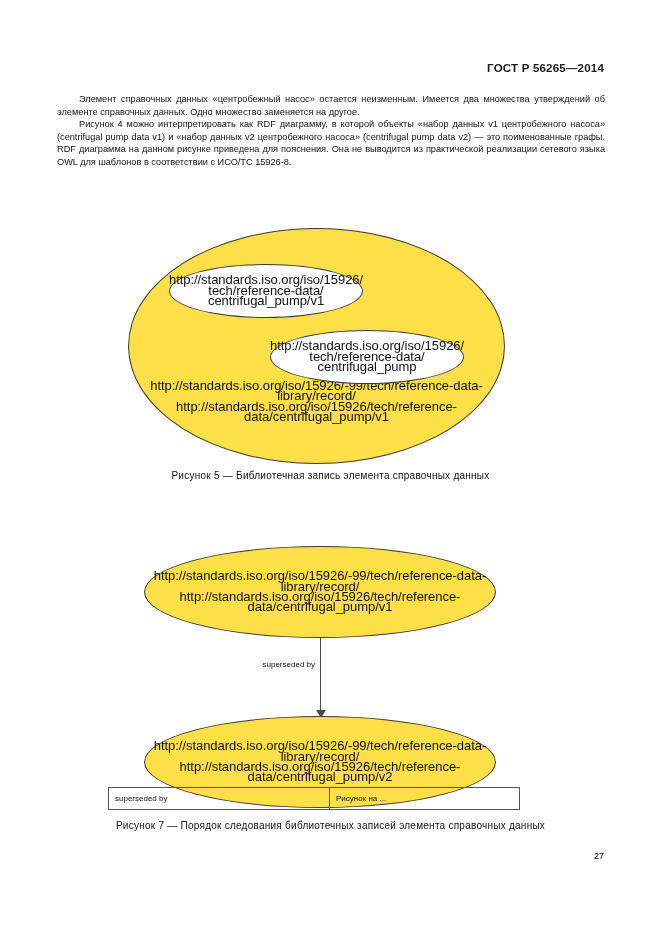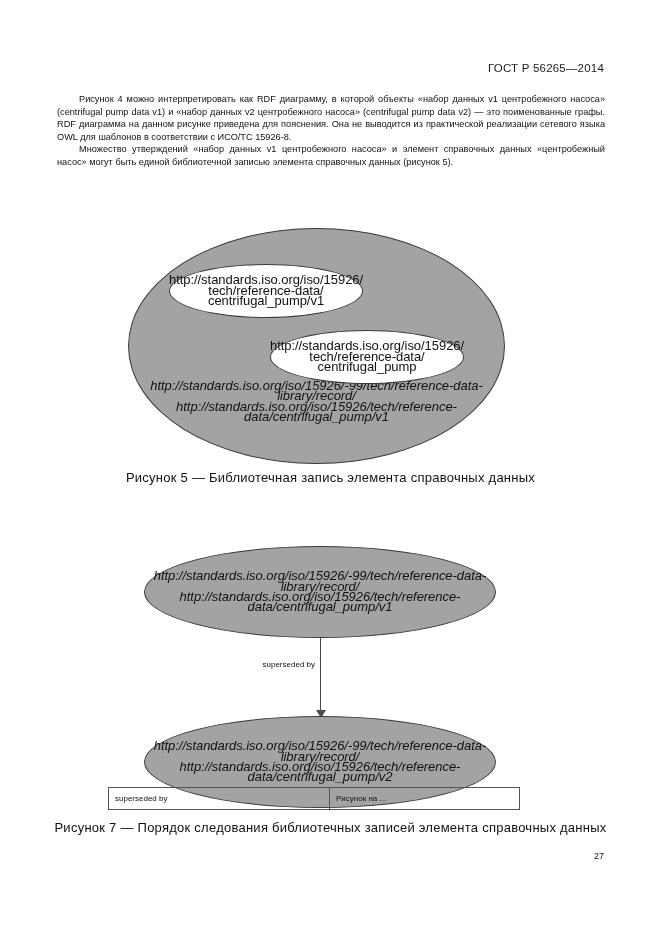--- a/index.html
+++ b/index.html
@@ -22,21 +22,21 @@
     width: 661px;
     height: 936px;
   }
 
   
   .doc-header {
     position: absolute;
     top: 62px;
     right: 57px;
     font-size: 11.5px;
-    font-weight: normal;
+    font-weight: bold;
     letter-spacing: 0.2px;
     white-space: nowrap;
   }
 
   
   .body-block {
     position: absolute;
     left: 57px;
     width: 548px;
     font-size: 9.2px;
@@ -72,21 +72,21 @@
 
   .ellipse {
     position: absolute;
     border: 1.1px solid #3a3a3a;
     border-radius: 50%;
     box-sizing: border-box;
     display: flex;
     align-items: center;
     justify-content: center;
   }
-  .ellipse.filled { background: #a3a3a3; font-style: italic; }
+  .ellipse.filled { background: #fde047; }
   .ellipse.hollow { background: #ffffff; }
 
   .ellipse-label {
     font-size: 13px;
     line-height: 10.4px;
     text-align: center;
     white-space: pre-line;
     color: #111;
     letter-spacing: -0.05px;
   }
@@ -159,21 +159,21 @@
     font-size: 8px;
     color: #111;
   }
 
   
   .caption {
     position: absolute;
     left: 0;
     width: 661px;
     text-align: center;
-    font-size: 13px;
+    font-size: 10px;
     letter-spacing: 0.25px;
     color: #111;
   }
   #fig5-caption { top: 470px; }
   #fig6-caption { top: 820px; }
 
   
   .term-table {
     position: absolute;
     left: 108px;
@@ -203,22 +203,22 @@
   }
 </style>
 </head>
 <body>
 
 <div class="page">
 
   <div class="doc-header">ГОСТ Р 56265—2014</div>
 
   <div class="body-block" id="para-1">
+    <p class="indent">Элемент справочных данных «центробежный насос» остается неизменным. Имеется два множества утверждений об элементе справочных данных. Одно множество заменяется на другое.</p>
     <p class="indent">Рисунок 4 можно интерпретировать как RDF диаграмму, в которой объекты «набор данных v1 центробежного насоса» (centrifugal pump data v1) и «набор данных v2 центробежного насоса» (centrifugal pump data v2) — это поименованные графы. RDF диаграмма на данном рисунке приведена для пояснения. Она не выводится из практической реализации сетевого языка OWL для шаблонов в соответствии с ИСО/ТС 15926-8.</p>
-    <p class="indent">Множество утверждений «набор данных v1 центробежного насоса» и элемент справочных данных «центробежный насос» могут быть единой библиотечной записью элемента справочных данных (рисунок 5).</p>
   </div>
 
   <div class="figure" id="figure-5">
     <div class="fig-canvas" id="fig5-canvas">
 
       <div class="ellipse filled" id="fig5-outer">
         <div class="ellipse-label" id="fig5-outer-label">http://standards.iso.org/iso/15926/-99/tech/reference-data-library/record/
 http://standards.iso.org/iso/15926/tech/reference-data/centrifugal_pump/v1</div>
       </div>
 

